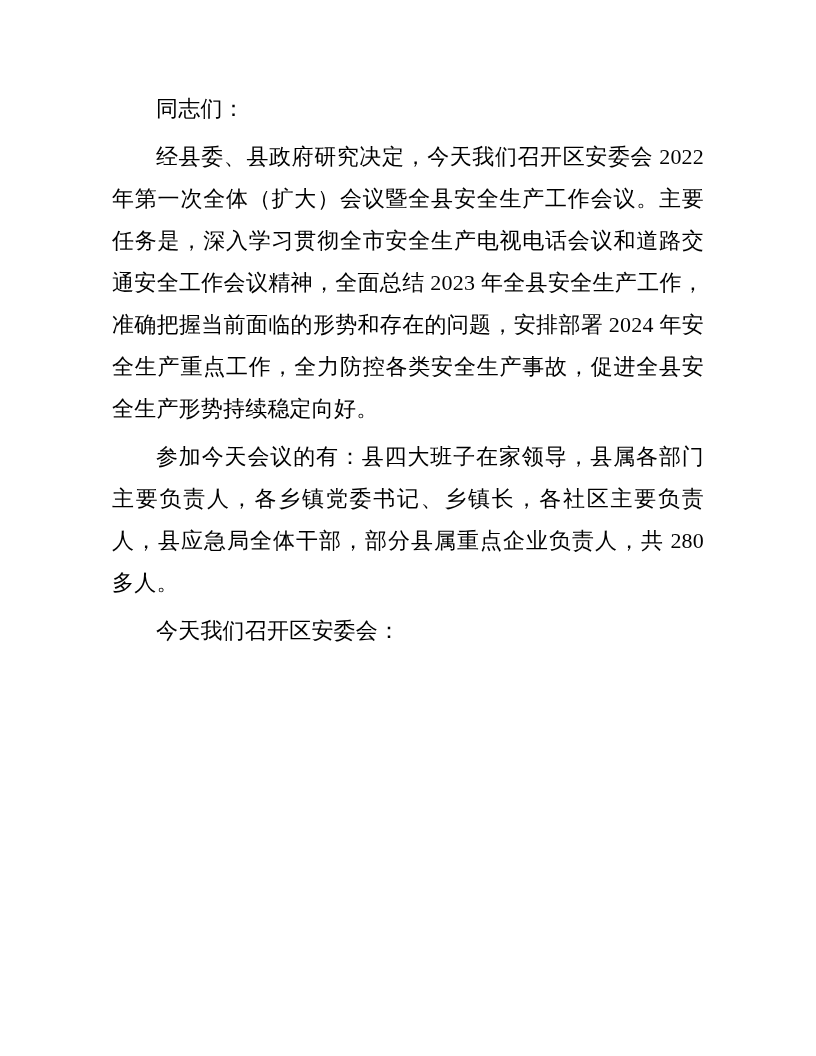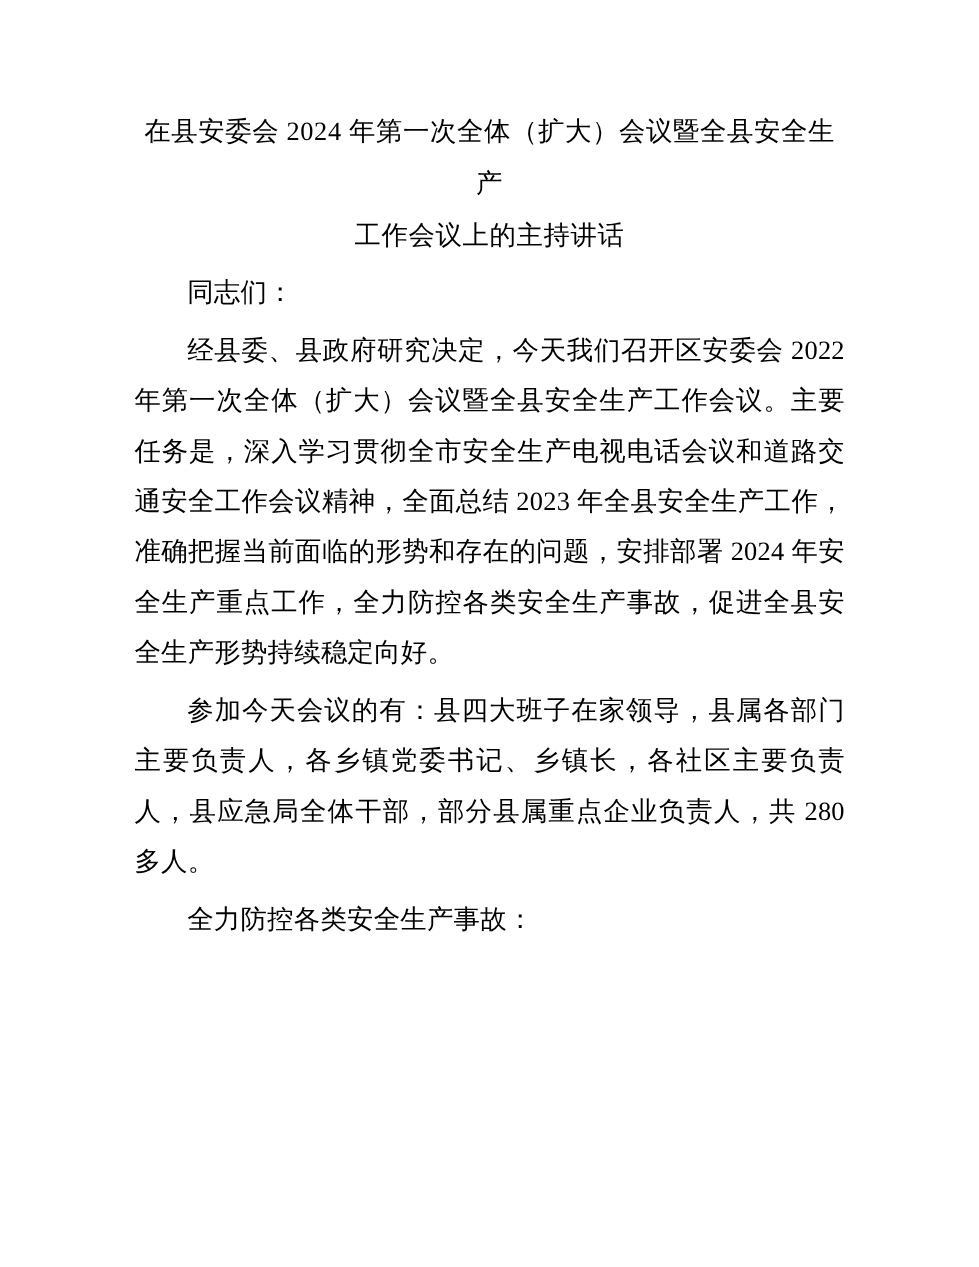--- a/index.html
+++ b/index.html
@@ -37,24 +37,20 @@
     text-indent: 2em;
     text-align: justify;
     letter-spacing: 0.2px;
     word-break: break-all;
   }
 </style>
 </head>
 <body>
 
 <div class="page">
-  <h1 class="doc-title">
-    <span class="title-line">在县安委会 2024 年第一次全体（扩大）会议暨全县安全生产</span>
-    <span class="title-line">工作会议上的主持讲话</span>
-  </h1>
 
   <div class="doc-body">
     <p>同志们：</p>
     <p>经县委、县政府研究决定，今天我们召开区安委会 2022 年第一次全体（扩大）会议暨全县安全生产工作会议。主要任务是，深入学习贯彻全市安全生产电视电话会议和道路交通安全工作会议精神，全面总结 2023 年全县安全生产工作，准确把握当前面临的形势和存在的问题，安排部署 2024 年安全生产重点工作，全力防控各类安全生产事故，促进全县安全生产形势持续稳定向好。</p>
     <p>参加今天会议的有：县四大班子在家领导，县属各部门主要负责人，各乡镇党委书记、乡镇长，各社区主要负责人，县应急局全体干部，部分县属重点企业负责人，共 280 多人。</p>
-    <p>全力防控各类安全生产事故：</p>
+    <p>今天我们召开区安委会：</p>
   </div>
 </div>
 
 </body></html>

